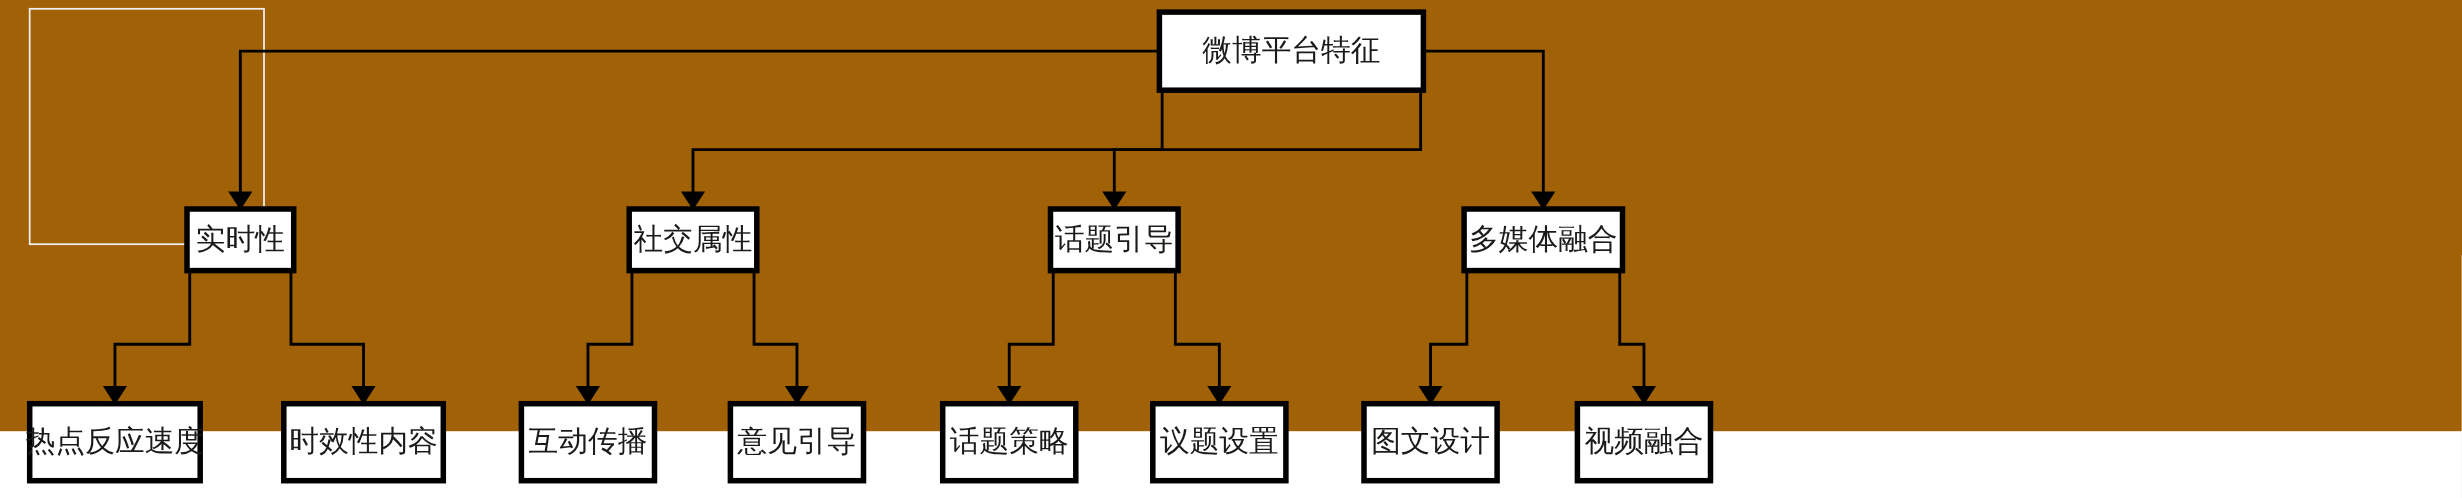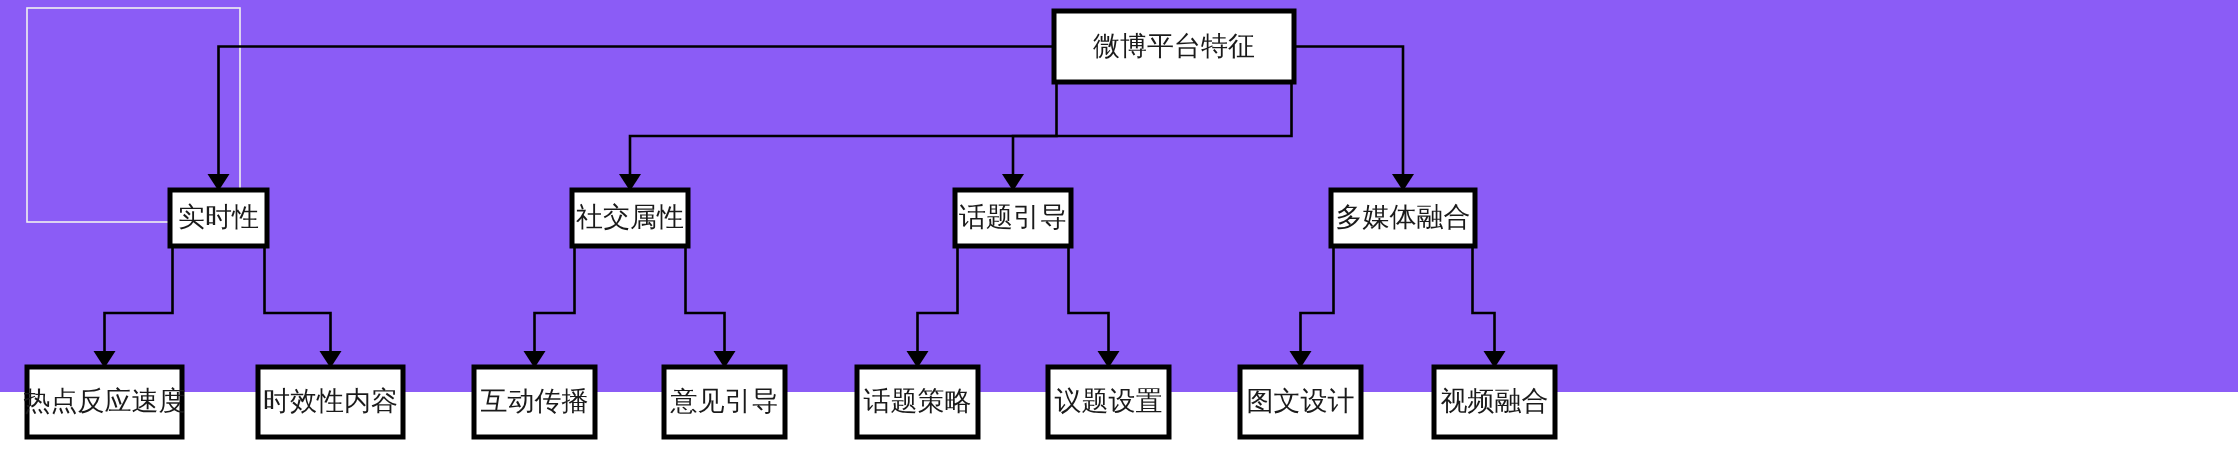--- a/index.html
+++ b/index.html
@@ -10,21 +10,21 @@
   body {
     width: 2238px;
     height: 453px;
     font-family: "Liberation Sans", "DejaVu Sans", sans-serif;
     overflow: hidden;
   }
   #diagram-root {
     position: relative;
     width: 2238px;
     height: 392px;
-    background: #8b5cf6;
+    background: #a16207;
     text-align: center;
   }
   svg#tree-canvas {
     position: absolute;
     left: 0;
     top: 0;
     width: 2238px;
     height: 453px;
     display: block;
   }

